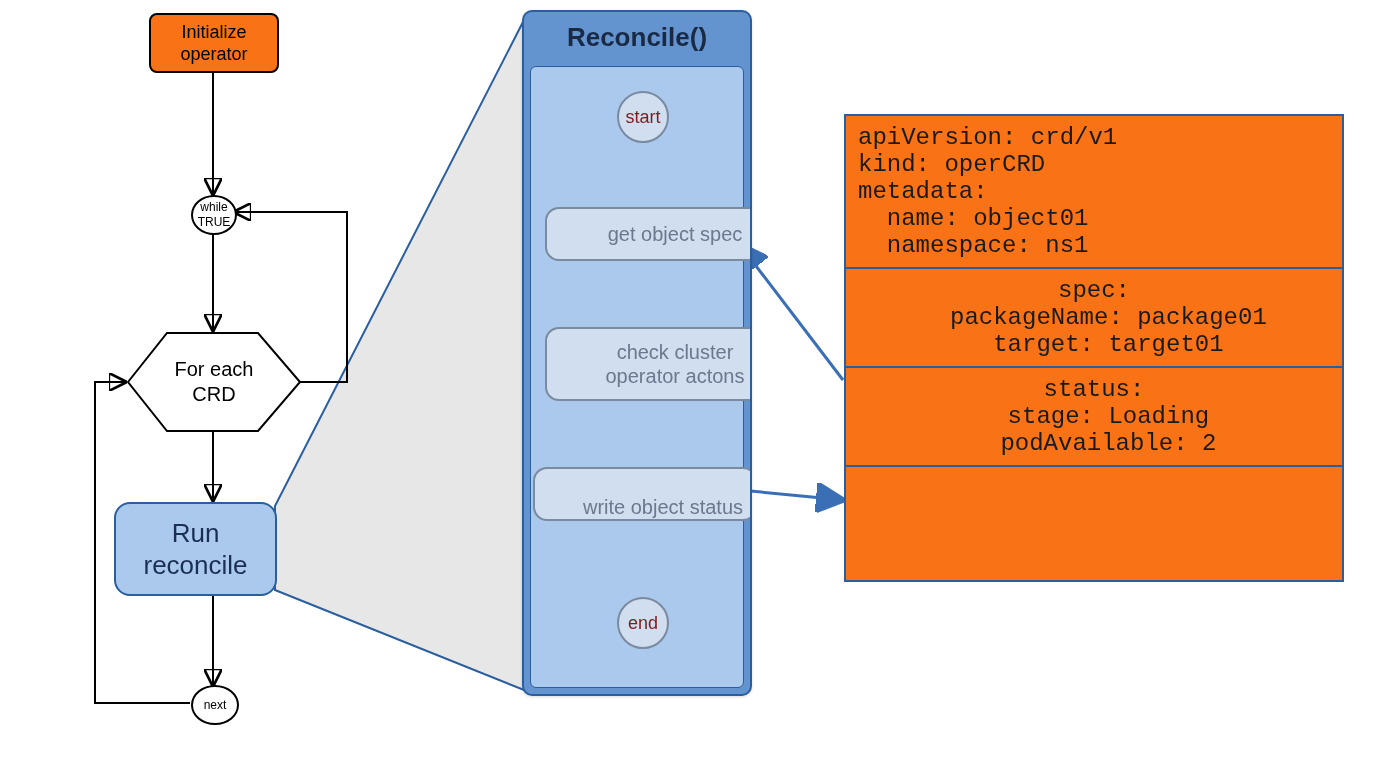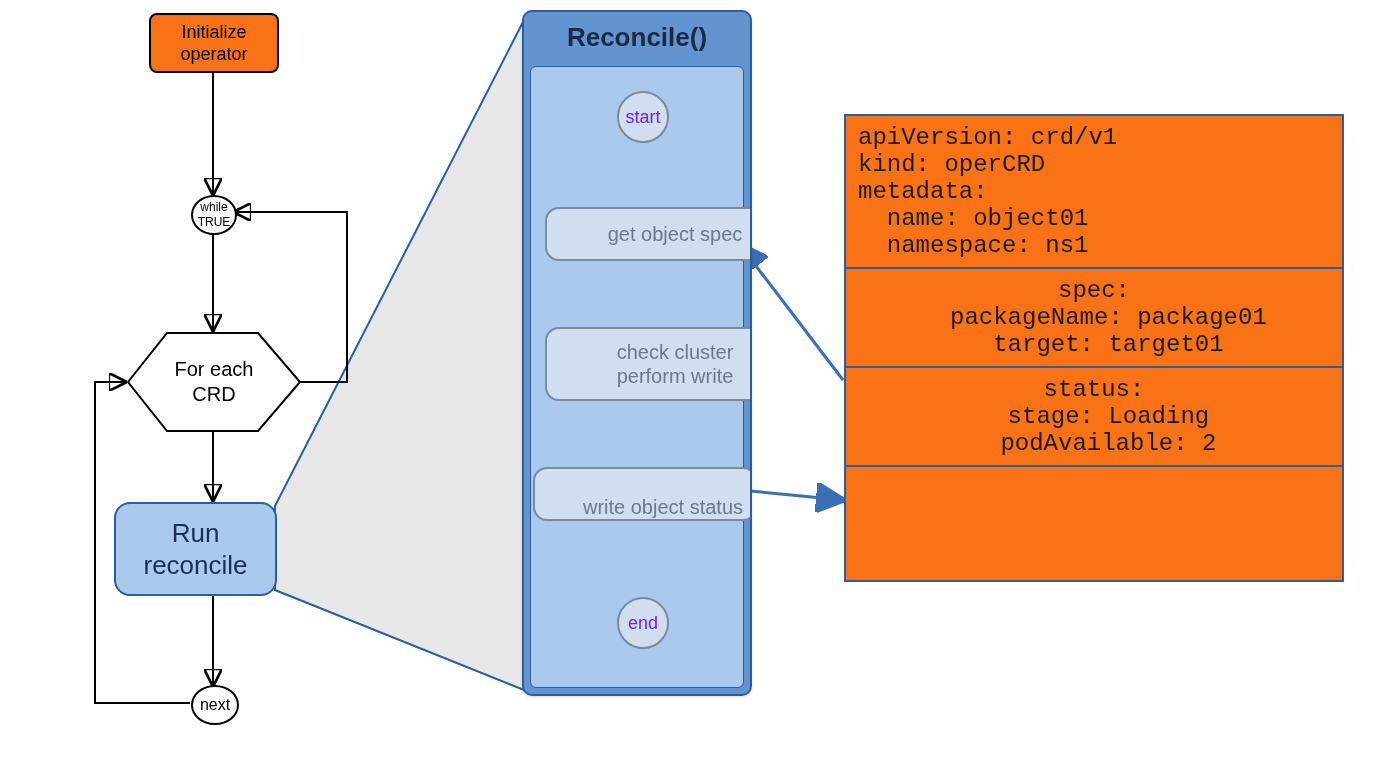--- a/index.html
+++ b/index.html
@@ -75,21 +75,21 @@
     justify-content: center;
     font-size: 20px;
     line-height: 1.2;
     padding-left: 36px;
   }
   .inner-circle {
     position: absolute;
     border: 2px solid #7a8aa0;
     border-radius: 50%;
     background: #d0deef;
-    color: #6d28d9;
+    color: #7f1d1d;
     display: flex;
     align-items: center;
     justify-content: center;
     font-size: 18px;
   }
   .yaml-box {
     position: absolute;
     border: 2px solid #2a5e9e;
     background: #f97316;
     font-family: "Courier New", monospace;
@@ -159,39 +159,39 @@
 <div class="node-text hexagon" style="left:128px; top:333px; width:172px; height:98px; font-size:20px;">
   <span style="white-space:pre-line;">For each
 CRD</span>
 </div>
 
 <div class="node-text rect-blue" style="left:114px; top:502px; width:159px; height:90px; font-size:26px; color:#1a2f52;">
   <span style="white-space:pre-line;">Run
 reconcile</span>
 </div>
 
-<div class="node-text circle-small" style="left:191px; top:685px; width:44px; height:36px; font-size:16px;">
+<div class="node-text circle-small" style="left:191px; top:685px; width:44px; height:36px; font-size:12px;">
   <span>next</span>
 </div>
 
 <div class="panel-outer" style="left:522px; top:10px; width:226px; height:682px;">
   <div class="panel-title">Reconcile()</div>
   <div class="panel-body" style="top:54px; bottom:6px;">
 
     <div class="inner-circle" style="left:86px; top:24px; width:48px; height:48px;">
       <span>start</span>
     </div>
 
     <div class="inner-node" style="left:14px; top:140px; width:184px; height:50px;">
       <span>get object spec</span>
     </div>
 
     <div class="inner-node" style="left:14px; top:260px; width:184px; height:70px;">
       <span style="white-space:pre-line;">check cluster
-perform write</span>
+operator actons</span>
     </div>
 
     <div class="inner-node" style="left:2px; top:400px; width:184px; height:50px;align-items:flex-end;">
       <span>write object status</span>
     </div>
 
     <div class="inner-circle" style="left:86px; top:530px; width:48px; height:48px;text-align:right;">
       <span>end</span>
     </div>
 

